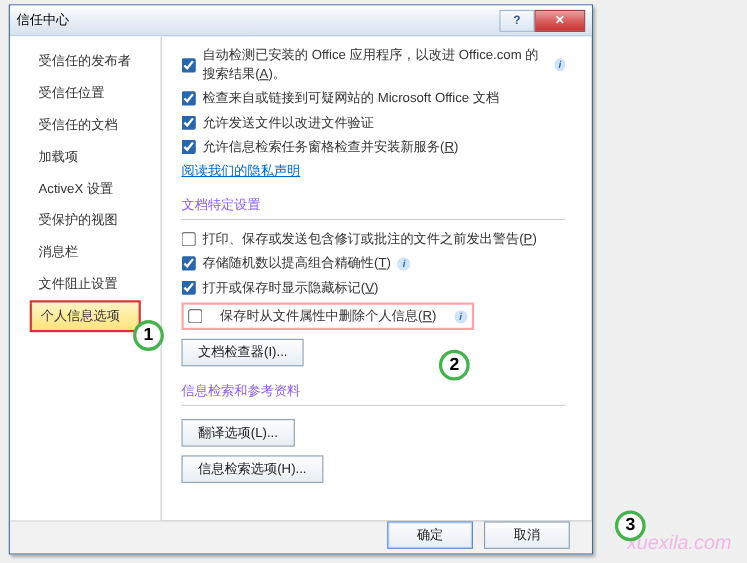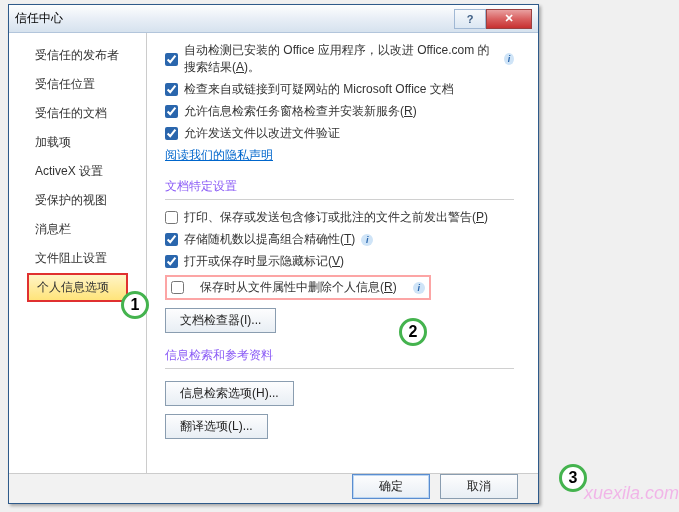--- a/index.html
+++ b/index.html
@@ -24,21 +24,21 @@
 .hl-row { display:inline-flex; align-items:center; gap:16px; border: 2px solid #fca5a5; padding: 2px 4px; position: relative; }
 .btn { display: inline-block; padding: 3px 14px; border: 1px solid #8a9db0; background: linear-gradient(#fdfdfe,#e8eef4); font-size: 12px; color: #222; cursor: default; }
 .btn-row { margin: 8px 0; }
 .footer { height: 30px; border-top: 1px solid #ccc; display: flex; justify-content: flex-end; align-items: flex-start; gap: 10px; padding-right: 20px; background: #f2f2f2; }
 .footer .btn { padding: 3px 26px; }
 .footer .btn.primary { border: 1px solid #5a8dd0; box-shadow: 0 0 0 1px #bcd6f2 inset; }
 .circle { position: absolute; width: 28px; height: 28px; border: 3px solid #44b34e; border-radius: 50%; background: #fff; display: flex; align-items: center; justify-content: center; font-size: 16px; font-weight: bold; color: #000; z-index: 50; }
 .c1 { left: 121px; top: 291px; }
 .c2 { left: 399px; top: 318px; }
 .c3 { left: 559px; top: 464px; }
-.watermark { position: absolute; right: 0; bottom: 8px; font-size: 18px; color: #f29de5; opacity: .7; font-style: italic; pointer-events: none; }
+.watermark { position: absolute; right: 14px; bottom: 8px; font-size: 18px; color: #f29de5; opacity: .7; font-style: italic; pointer-events: none; }
 u { text-decoration: underline; }
 </style>
 </head>
 <body>
 
 <div class="window">
   <div class="titlebar">
     <span class="title">信任中心</span>
     <div class="tb-btns">
       <div class="tb-btn">?</div>
@@ -65,25 +65,25 @@
             <input type="checkbox" checked="" style="">
             <span>自动检测已安装的 Office 应用程序，以改进 Office.com 的搜索结果(<u>A</u>)。</span>
             <span class="info-icon">i</span>
           </div>
           <div class="row">
             <input type="checkbox" checked="" style="">
             <span>检查来自或链接到可疑网站的 Microsoft Office 文档</span>
           </div>
           <div class="row">
             <input type="checkbox" checked="" style="">
-            <span>允许信息检索任务窗格检查并安装新服务(<u>R</u>)</span>
+            <span>允许发送文件以改进文件验证</span>
           </div>
           <div class="row">
             <input type="checkbox" checked="" style="">
-            <span>允许发送文件以改进文件验证</span>
+            <span>允许信息检索任务窗格检查并安装新服务(<u>R</u>)</span>
           </div>
         </div>
       <div class="row">
           <span class="link">阅读我们的隐私声明</span>
         </div>
 
       <div class="section-h">文档特定设置</div>
       <div id="doc-rows">
           <div class="row">
             <input type="checkbox" style="">
@@ -103,22 +103,22 @@
               <input type="checkbox" style="">
               <span>保存时从文件属性中删除个人信息(<u>R</u>)</span>
               <span class="info-icon">i</span>
             </span>
           </div>
         </div>
 
       <div class="btn-row"><span class="btn">文档检查器(I)...</span></div>
 
       <div class="section-h">信息检索和参考资料</div>
+      <div class="btn-row"><span class="btn">翻译选项(L)...</span></div>
       <div class="btn-row"><span class="btn">信息检索选项(H)...</span></div>
-      <div class="btn-row"><span class="btn">翻译选项(L)...</span></div>
     </div>
   </div>
 
   <div class="footer">
     <span class="btn primary">确定</span>
     <span class="btn">取消</span>
   </div>
 </div>
 
 <div class="circle c1">1</div>

